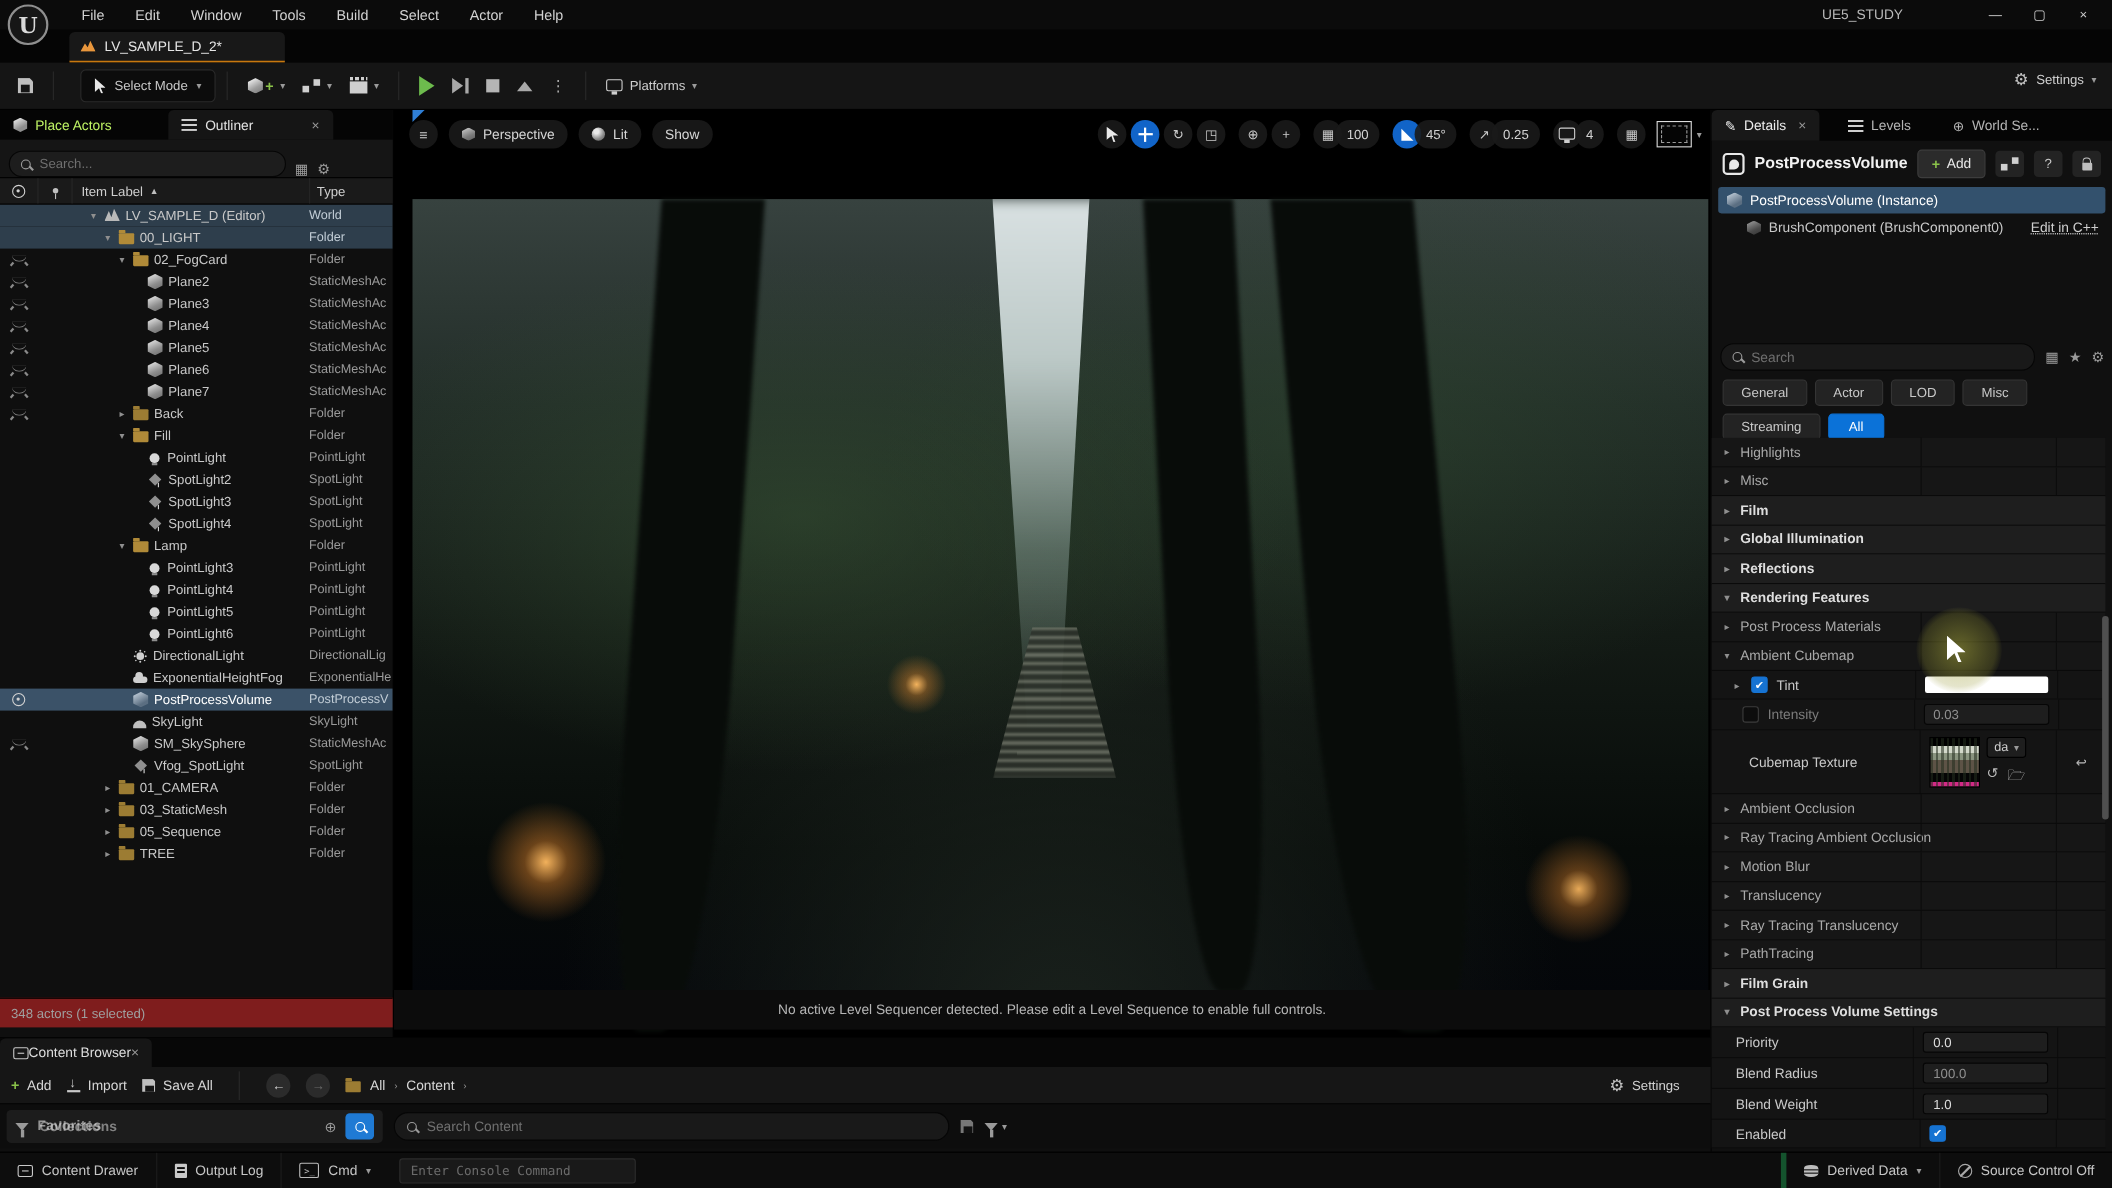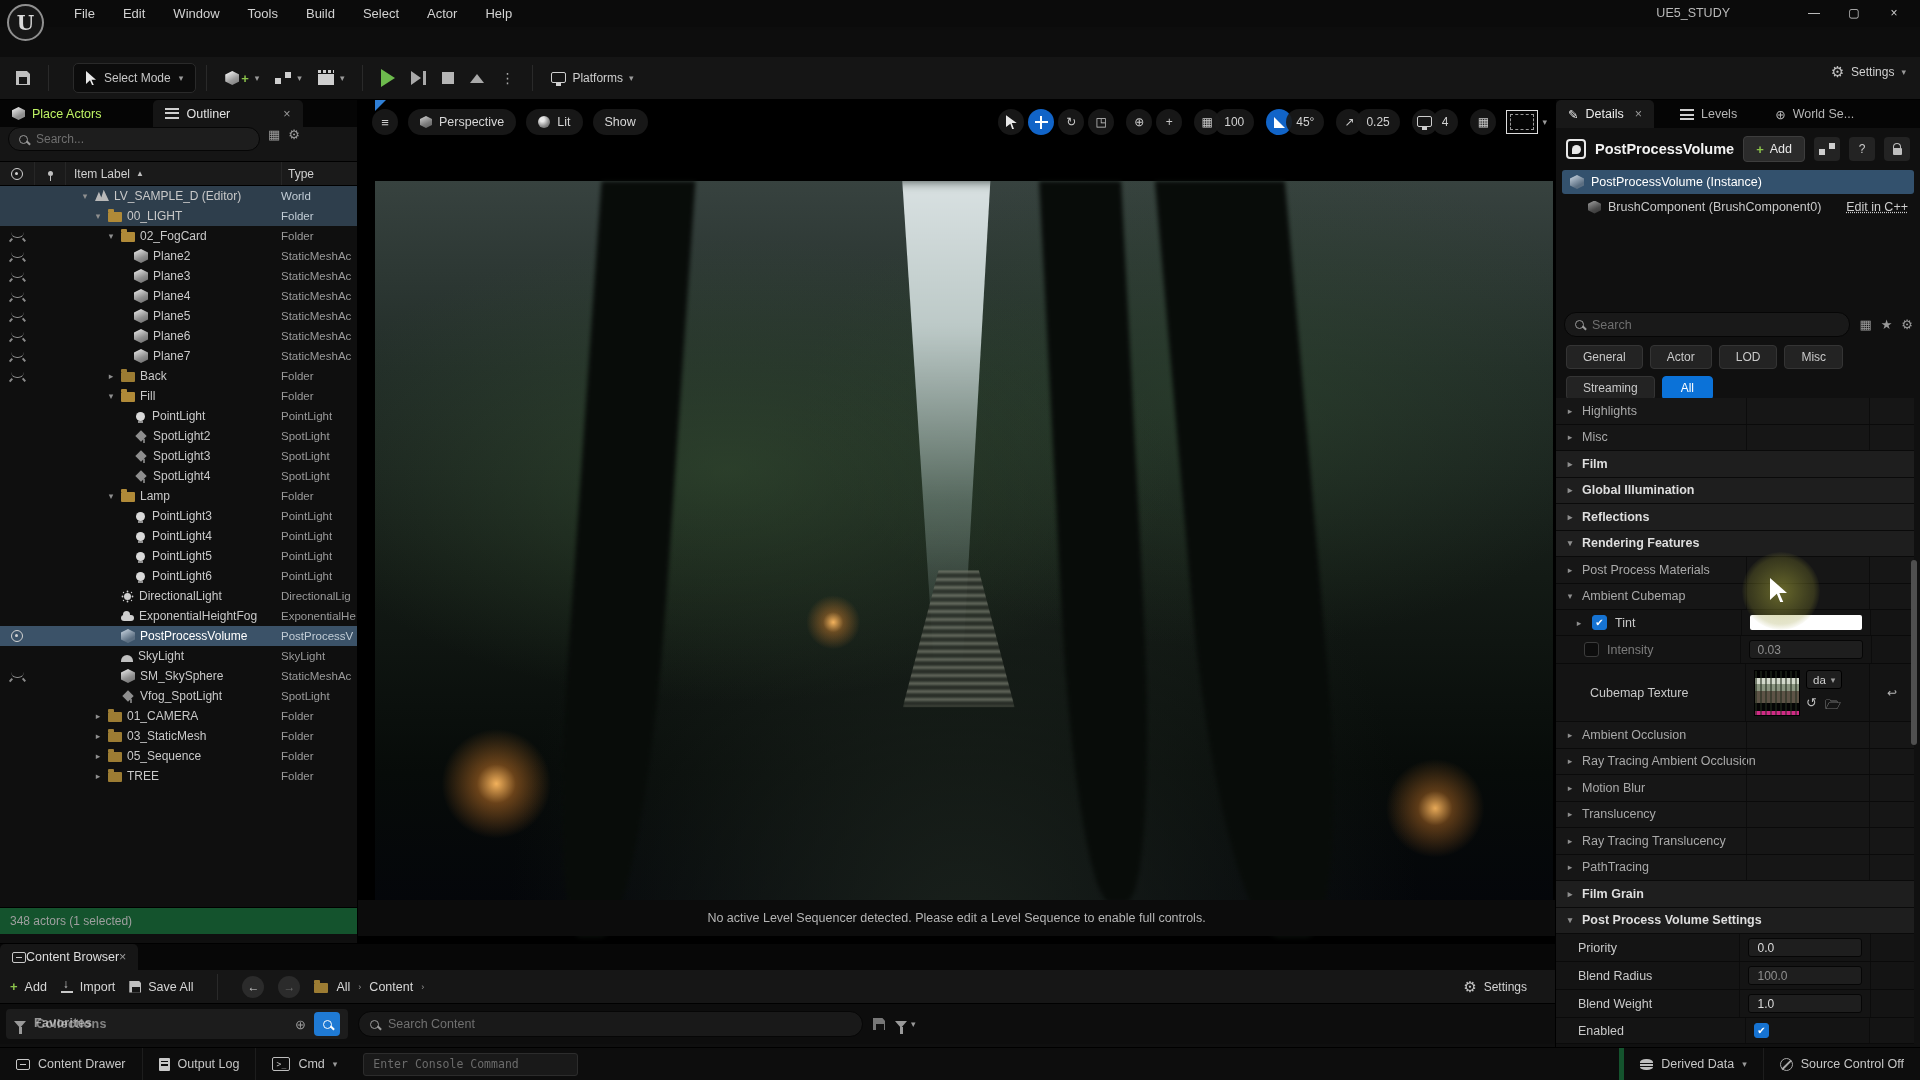--- a/index.html
+++ b/index.html
@@ -51,21 +51,21 @@
   .tb-right { position:absolute; right:14px; top:63px; display:flex; align-items:center; gap:7px; color:#d0d0d0; }
   .gear { font-size:15px; color:#c3c3c3; }
 
   
   .left-panel { left:0; top:100px; width:358px; height:843px; background:#0f0f0f; border-right:1px solid #000; }
   .lp-tabs { display:flex; height:27px; background:#050505; }
   .lp-tab { display:flex; align-items:center; gap:7px; padding:0 12px; font-size:12.5px; color:#bef264; }
   .lp-tab.active { background:#151515; border-radius:5px 5px 0 0; color:#e2e2e2; }
   .cubeplus { position:relative; width:13px; height:13px; background:linear-gradient(150deg,#d8d8d8 20%,#8e8e8e 65%); clip-path:polygon(50% 0,100% 25%,100% 75%,50% 100%,0 75%,0 25%); }
   .list-ico { width:14px; height:11px; background:repeating-linear-gradient(180deg,#cfcfcf 0 2px,transparent 2px 4.5px); }
-  .searchrow { height:34px; background:#151515; display:flex; align-items:flex-start; padding:0 8px; gap:8px; }
+  .searchrow { height:34px; background:#151515; display:flex; align-items:flex-end; padding:0 8px; gap:8px; }
   .searchbox { flex:0 0 auto; display:flex; align-items:center; gap:8px; background:#1d1d1d; border:1px solid #060606; border-radius:12px; height:24px; padding:0 10px; }
   .searchbox input { background:transparent; border:none; outline:none; color:#cdcdcd; font-size:12px; width:100%; font-family:"Liberation Sans",sans-serif; }
   .searchbox input::placeholder { color:#6f6f6f; }
   .mag { width:9px; height:9px; border:1.6px solid #9a9a9a; border-radius:50%; position:relative; flex:none; }
   .mag::after { content:""; position:absolute; width:5px; height:1.6px; background:#9a9a9a; transform:rotate(45deg); right:-4px; bottom:-1px; }
   .ol-search { width:252px; }
   .mini-ico { color:#9a9a9a; font-size:13px; }
   .ol-header { height:25px; background:#1a1a1a; display:flex; align-items:center; border-top:1px solid #000; border-bottom:1px solid #000; color:#cfcfcf; }
   .col-eye { width:34px; display:flex; justify-content:center; }
   .col-pin { width:32px; display:flex; justify-content:center; border-left:1px solid #262626; border-right:1px solid #262626; height:100%; align-items:center; }
@@ -98,21 +98,21 @@
   .ti-sun { width:7px; height:7px; margin:3px; background:#cfcfcf; border-radius:50%; box-shadow:0 -5px 0 -2.6px #cfcfcf,0 5px 0 -2.6px #cfcfcf,-5px 0 0 -2.6px #cfcfcf,5px 0 0 -2.6px #cfcfcf,-4px -4px 0 -2.8px #cfcfcf,4px 4px 0 -2.8px #cfcfcf,-4px 4px 0 -2.8px #cfcfcf,4px -4px 0 -2.8px #cfcfcf; }
   .ti-fog { width:13px; height:6px; margin-top:4px; background:#cfcfcf; border-radius:6px; }
   .ti-fog::before { content:""; position:absolute; left:2px; top:-4px; width:7px; height:7px; background:#cfcfcf; border-radius:50%; }
   .ti-ppv { background:linear-gradient(150deg,#c4d0dc 10%,#5d7083 70%); clip-path:polygon(50% 0,100% 25%,100% 75%,50% 100%,0 75%,0 25%); opacity:.95; }
   .ti-skylight { width:12px; height:7px; margin-top:5px; background:#bfbfbf; border-radius:12px 12px 0 0; }
   .eye-open { width:12px; height:12px; border:1.6px solid #d2d2d2; border-radius:50%; }
   .eye-open::after { content:""; position:absolute; left:3px; top:3px; width:3px; height:3px; background:#d2d2d2; border-radius:50%; }
   .eye-closed { width:13px; height:6px; border-bottom:1.6px solid #8a8a8a; border-radius:0 0 12px 12px; margin-top:-2px; }
   .eye-closed::before { content:""; position:absolute; left:-1px; bottom:-5px; width:1.6px; height:4px; background:#8a8a8a; transform:rotate(40deg); }
   .eye-closed::after { content:""; position:absolute; right:-1px; bottom:-5px; width:1.6px; height:4px; background:#8a8a8a; transform:rotate(-40deg); }
-  .lp-footer { position:absolute; left:0; bottom:9px; width:100%; height:27px; background:#14532d; border-top:1px solid #000; display:flex; align-items:center; padding:0 10px; color:#9f9f9f; }
+  .lp-footer { position:absolute; left:0; bottom:9px; width:100%; height:27px; background:#7f1d1d; border-top:1px solid #000; display:flex; align-items:center; padding:0 10px; color:#9f9f9f; }
 
   
   .viewport { left:358px; top:100px; width:1197px; height:843px; background:#000; overflow:hidden; }
   .corner-tri { position:absolute; left:17px; top:0; width:0; height:0; border-top:11px solid #2f7fd6; border-right:11px solid transparent; z-index:9; }
   .scene { position:absolute; left:17px; top:81px; width:1178px; height:721px;
     background:
       radial-gradient(circle at 38.9% 61.2%, rgba(255,186,96,.95), rgba(255,150,50,.35) 1.2%, transparent 3.2%),
       radial-gradient(circle at 62.2% 63.2%, rgba(255,180,90,.8), rgba(255,150,50,.25) 1%, transparent 2.8%),
       radial-gradient(circle at 10.3% 83.6%, rgba(255,186,96,.95), rgba(255,150,50,.4) 1.6%, transparent 4.5%),
       radial-gradient(circle at 90% 87%, rgba(255,186,96,.9), rgba(255,150,50,.35) 1.4%, transparent 4%),
@@ -263,20 +263,26 @@
         <span class="menu-item" style="--indent: 0;">Help</span>
       </div>
     <span class="proj-name">UE5_STUDY</span>
     <div class="win-btns">
       <span class="win-btn">—</span>
       <span class="win-btn">▢</span>
       <span class="win-btn">×</span>
     </div>
   </div>
 
+  <div class="tabbar abs">
+    <div class="asset-tab">
+      <span class="flame"></span>
+      <span class="asset-tab-label">LV_SAMPLE_D_2*</span>
+    </div>
+  </div>
 
   <div class="toolbar abs">
     <div class="tb-btn" style="margin-left:8px">
         <span class="disk"></span>
       </div>
     <div class="tb-sep"></div>
     <div class="select-mode">
       <span class="cursor-ico"></span>
       <span>Select Mode</span>
       <span class="chev">▾</span>

